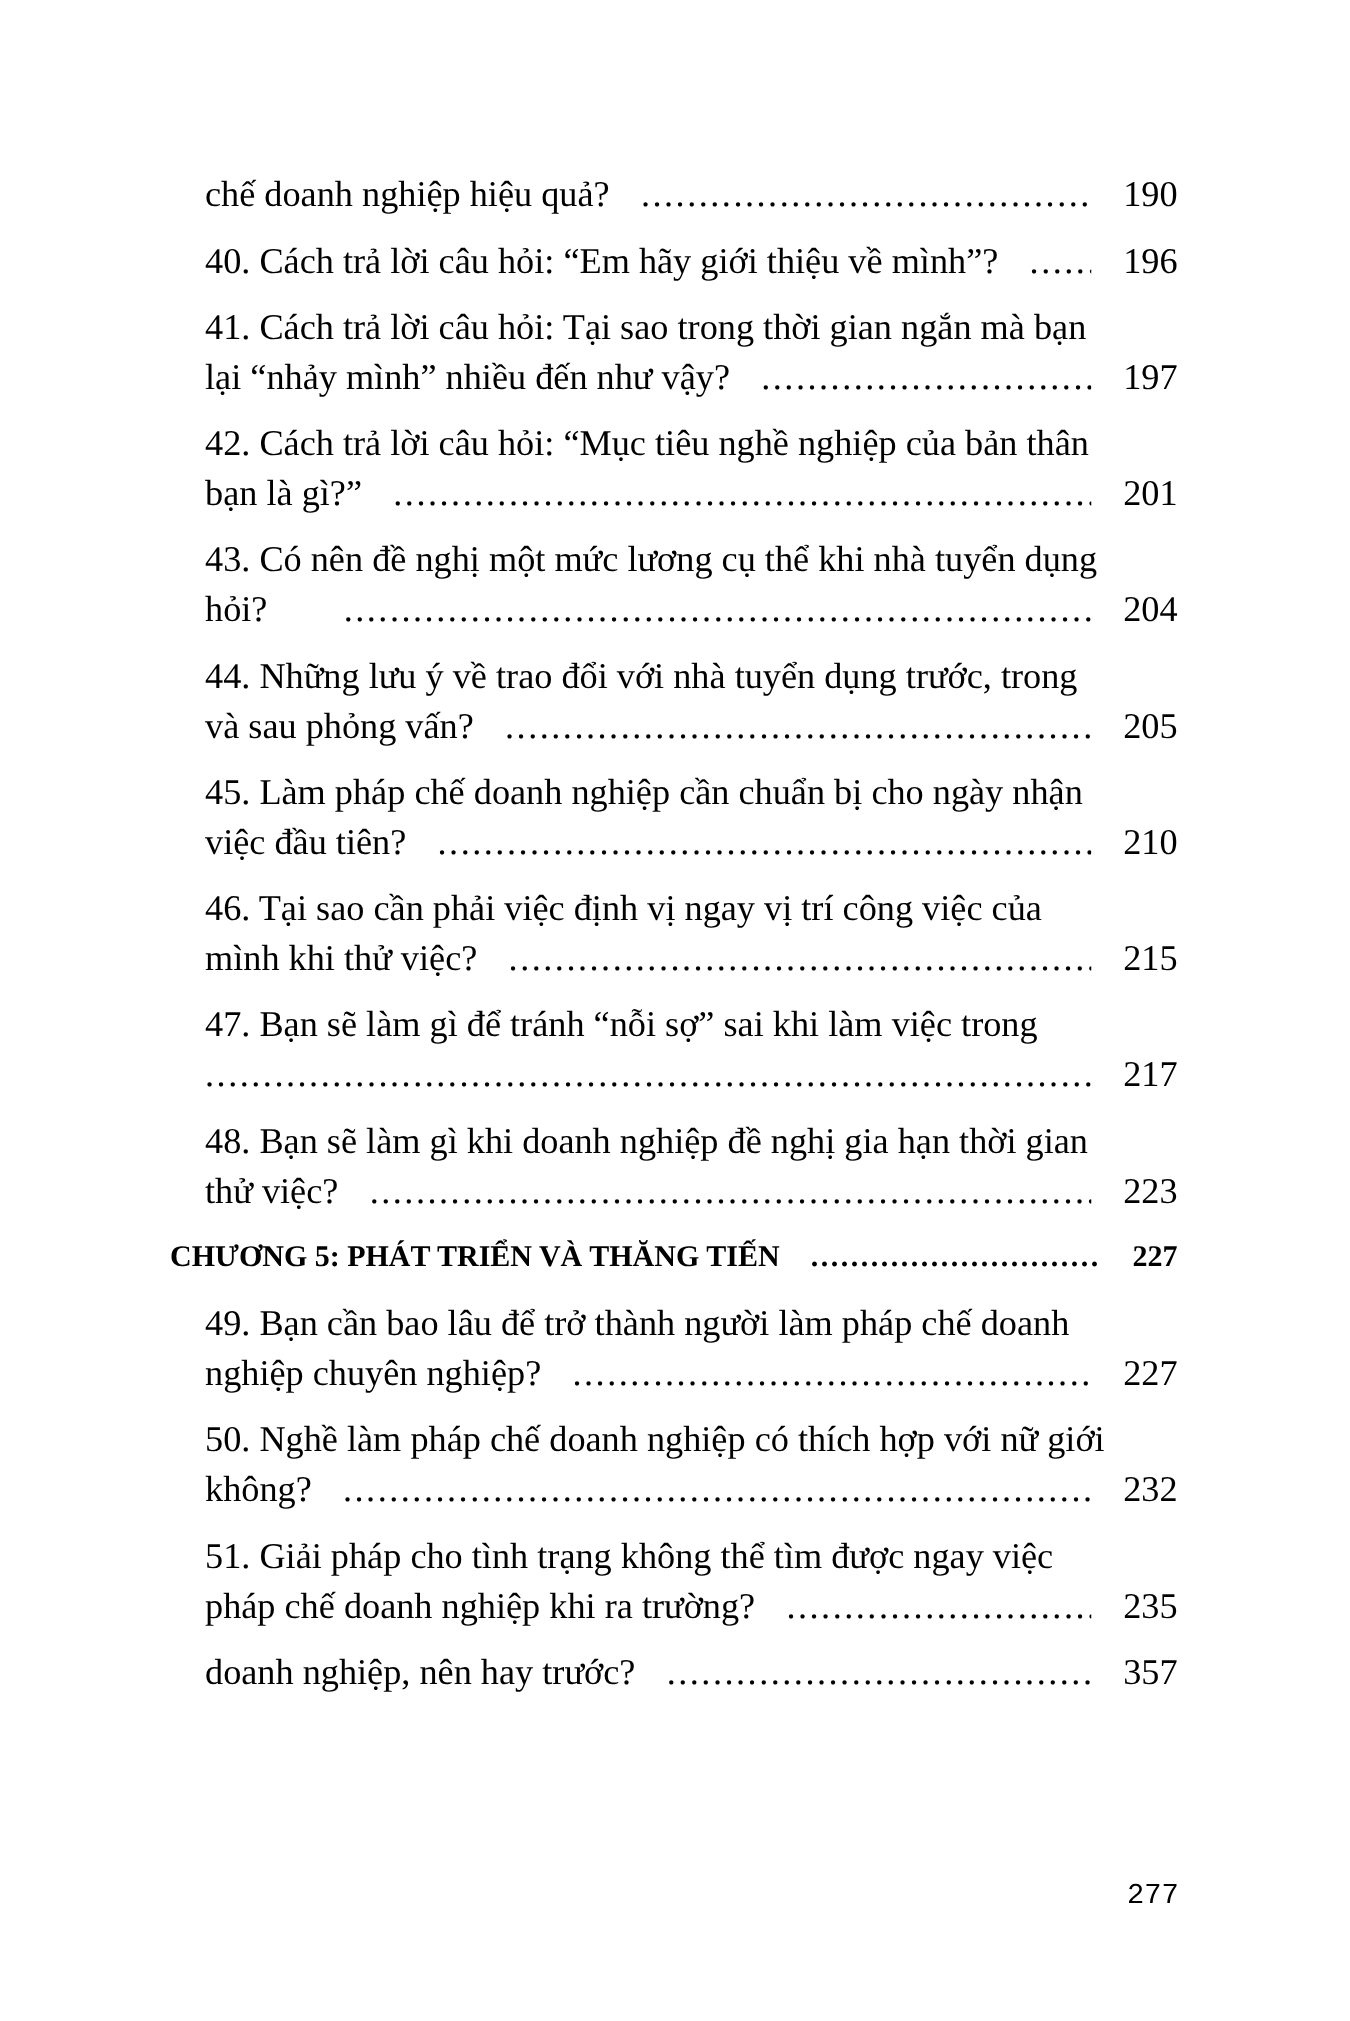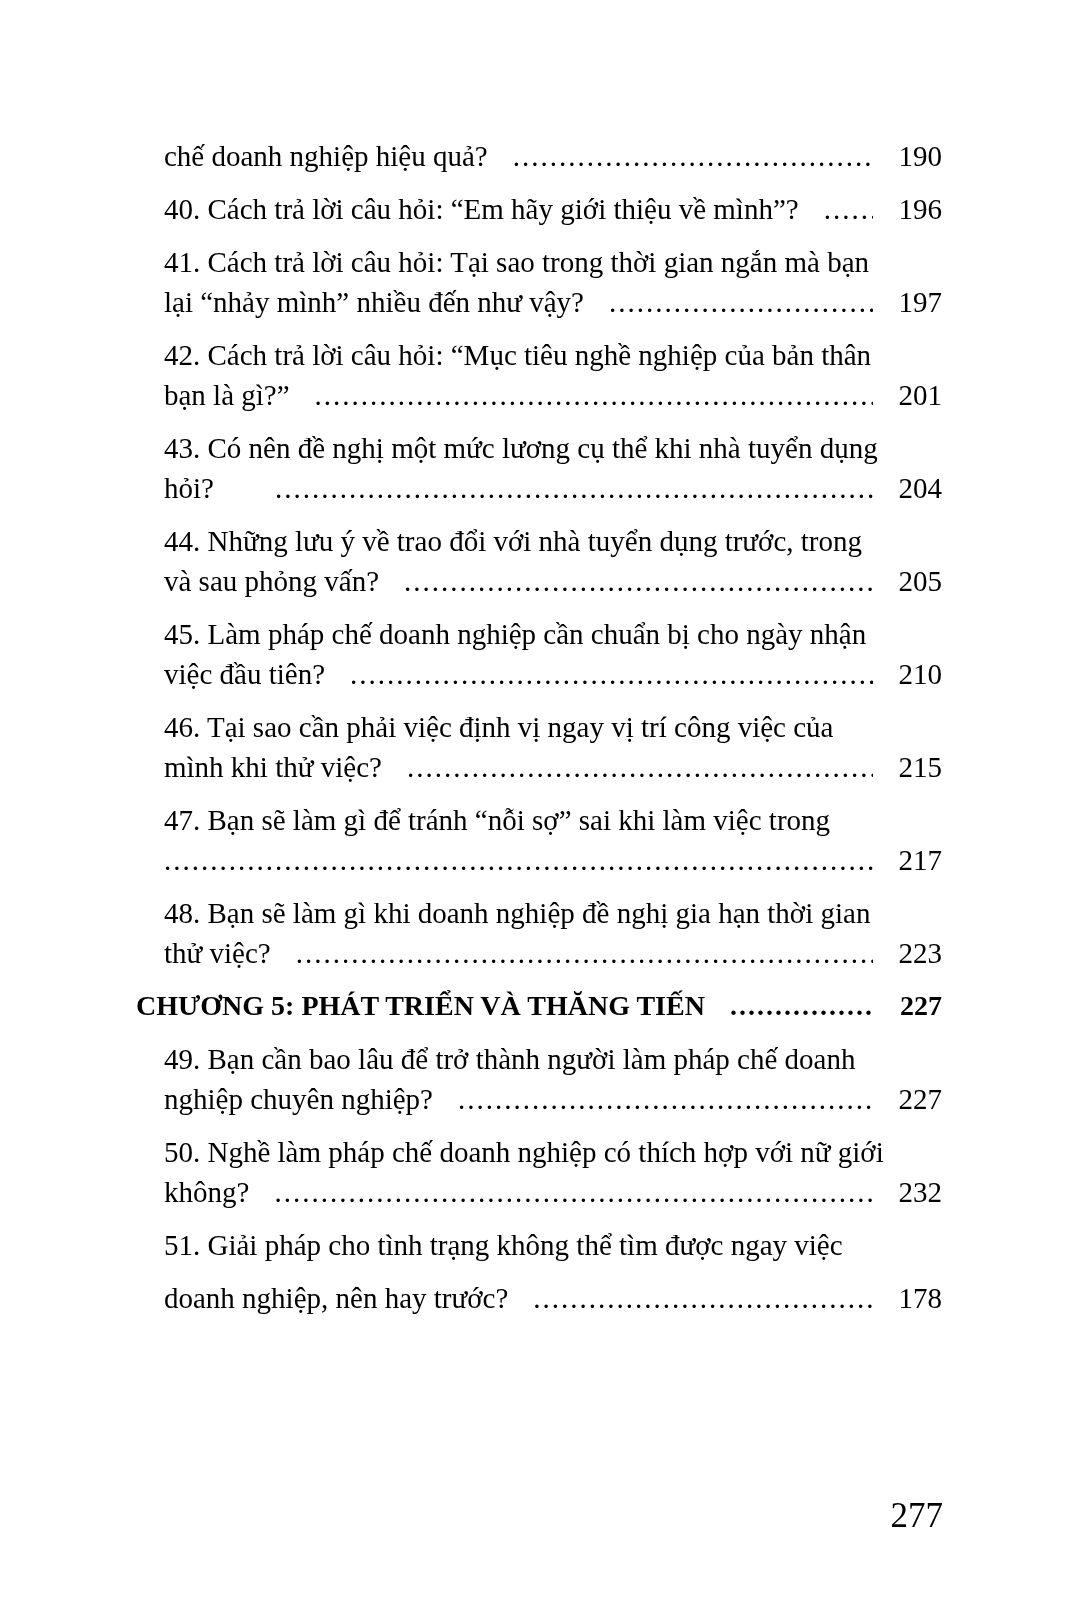--- a/index.html
+++ b/index.html
@@ -30,21 +30,21 @@
     font-size: 29px;
     line-height: 40px;
     margin-bottom: 13px;
   }
   .toc-entry.item,
   .toc-entry.continuation {
     padding-left: 28px;
   }
   .toc-entry.chapter {
     font-weight: bold;
-    font-size: 28px;
+    font-size: 24px;
     padding-left: 0;
   }
   .toc-line {
     white-space: nowrap;
   }
   .toc-line-last {
     display: flex;
     align-items: flex-start;
     gap: 25px;
   }
@@ -64,22 +64,22 @@
     content: "....................................................................................................................................................................";
   }
   .toc-page {
     flex: 0 0 auto;
     margin-left: 1px;
   }
   .footer {
     position: absolute;
     right: 137px;
     top: 1498px;
-    font-family: Liberation Serif, serif;
-    font-size: 35px;
+    font-family: Liberation Mono, monospace;
+    font-size: 23px;
     line-height: 36px;
   }
 </style>
 </head>
 <body>
 
 <div class="page">
   <div class="content" id="toc-container">
       <div class="toc-entry continuation">
         <div class="toc-line toc-line-last">
@@ -176,25 +176,30 @@
       <div class="toc-entry item">
         <div class="toc-line"><span class="toc-text">50. Nghề làm pháp chế doanh nghiệp có thích hợp với nữ giới</span></div>
         <div class="toc-line toc-line-last">
           <span class="toc-text">không? </span>
           <span class="dots"></span>
           <span class="toc-page">232</span>
         </div>
       </div>
       <div class="toc-entry item">
         <div class="toc-line"><span class="toc-text">51. Giải pháp cho tình trạng không thể tìm được ngay việc</span></div>
+        <div class="toc-line toc-line-last">
+          <span class="toc-text">pháp chế doanh nghiệp khi ra trường? </span>
+          <span class="dots"></span>
+          <span class="toc-page">235</span>
+        </div>
       </div>
       <div class="toc-entry item">
         <div class="toc-line toc-line-last">
           <span class="toc-text">doanh nghiệp, nên hay trước?</span>
           <span class="dots"></span>
-          <span class="toc-page">178</span>
+          <span class="toc-page">357</span>
         </div>
       </div>
     </div>
   <div class="footer">
     <span>277</span>
   </div>
 </div>
 
 </body></html>

